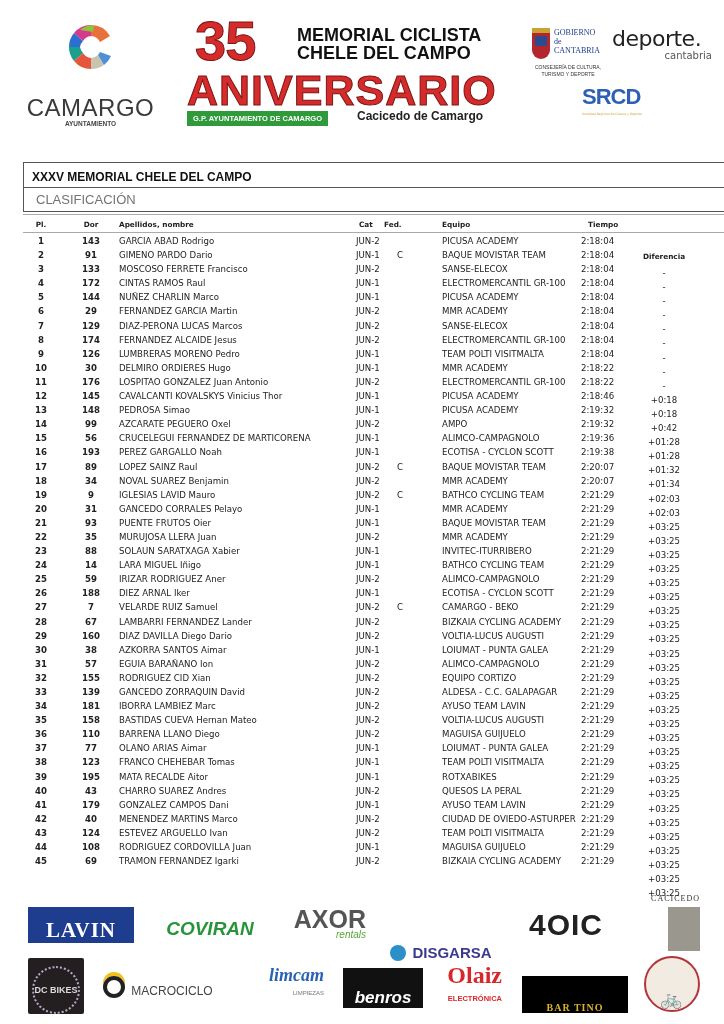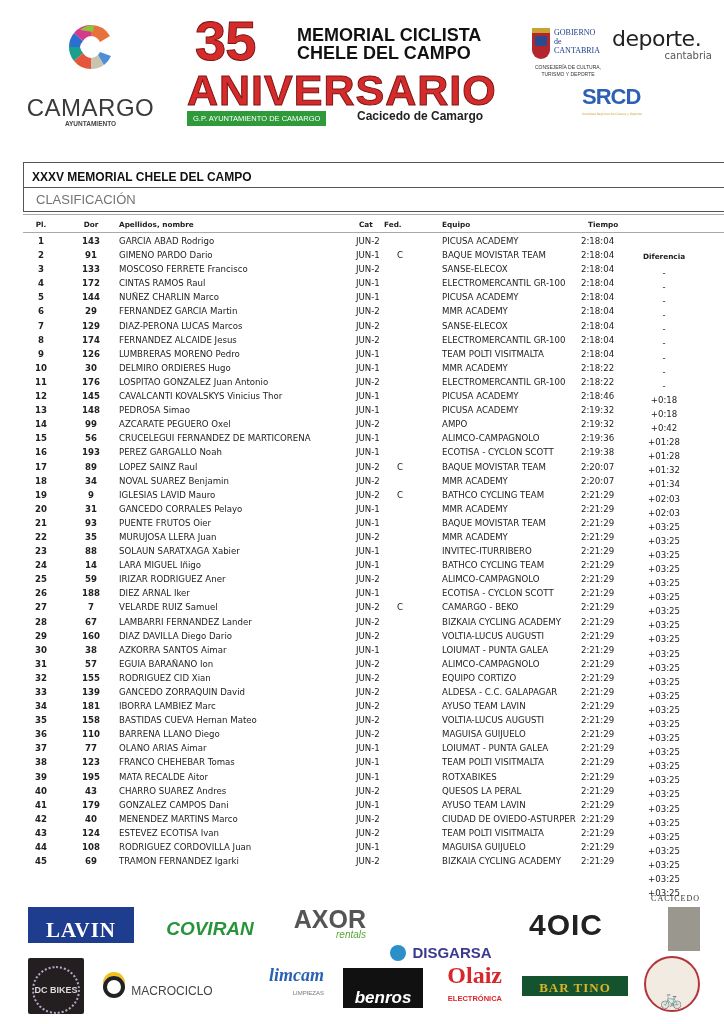--- a/index.html
+++ b/index.html
@@ -10,21 +10,21 @@
   .camargo { position: absolute; left: 18px; top: 18px; width: 145px; height: 100px; text-align: center; }
   .camargo .ring { position: absolute; left: 48px; top: 4px; width: 50px; height: 50px; }
   .camargo .name { position: absolute; left: 0; top: 76px; width: 145px; font-family: "Liberation Sans", sans-serif; font-size: 24px; color: #3a3a3a; letter-spacing: 0.5px; }
   .camargo .sub { position: absolute; left: 0; top: 102px; width: 145px; font-family: "Liberation Sans", sans-serif; font-size: 6.5px; font-weight: bold; color: #444; }
 
   .anniv { position: absolute; left: 185px; top: 14px; width: 330px; height: 112px; }
   .anniv .num { position: absolute; left: 10px; top: -6px; font-family: "Liberation Sans", sans-serif; font-weight: bold; font-size: 56px; color: #d62b2b; letter-spacing: -1px; -webkit-text-stroke: 1px #7a1313; }
   .anniv .l1 { position: absolute; left: 112px; top: 12px; font-family: "Liberation Sans", sans-serif; font-weight: bold; font-size: 18px; color: #111; line-height: 18px; white-space: nowrap; }
   .anniv .l2 { position: absolute; left: 112px; top: 30px; font-family: "Liberation Sans", sans-serif; font-weight: bold; font-size: 18px; color: #111; line-height: 18px; white-space: nowrap; }
   .anniv .big { position: absolute; left: 2px; top: 54px; font-family: "Liberation Sans", sans-serif; font-weight: bold; font-size: 43px; color: #d62b2b; letter-spacing: 1px; line-height: 44px; -webkit-text-stroke: 1px #7a1313; }
-  .anniv .gp { position: absolute; left: 2px; top: 97px; background: #2f9a3a; color: #fff; font-family: "Liberation Sans", sans-serif; font-weight: normal; font-size: 7.5px; padding: 3px 6px; white-space: nowrap; }
+  .anniv .gp { position: absolute; left: 2px; top: 97px; background: #2f9a3a; color: #fff; font-family: "Liberation Sans", sans-serif; font-weight: bold; font-size: 7.5px; padding: 3px 6px; white-space: nowrap; }
   .anniv .place { position: absolute; left: 172px; top: 95px; font-family: "Liberation Sans", sans-serif; font-weight: bold; font-size: 12px; color: #222; white-space: nowrap; }
 
   .gob { position: absolute; left: 528px; top: 24px; width: 76px; height: 56px; }
   .gob .shield { position: absolute; left: 4px; top: 4px; width: 18px; height: 26px; background: #b3262b; border-radius: 0 0 9px 9px; border-top: 5px solid #c8a233; }
   .gob .shield::after { content: ""; position: absolute; left: 3px; top: 3px; width: 12px; height: 10px; background: #2c4a8f; }
   .gob .txt { position: absolute; left: 26px; top: 4px; font-family: "Liberation Serif", serif; font-size: 8px; line-height: 9px; color: #1d3e88; }
   .gob .cons { position: absolute; left: 0; top: 40px; width: 80px; text-align: center; font-family: "Liberation Sans", sans-serif; font-size: 5px; line-height: 7px; color: #333; }
 
   .deporte { position: absolute; left: 612px; top: 26px; width: 100px; height: 40px; }
   .deporte .d1 { position: absolute; left: 0; top: 0; font-family: "DejaVu Sans", sans-serif; font-size: 22px; color: #222; letter-spacing: -0.5px; }
@@ -74,21 +74,21 @@
 
   .dcb { left: 28px; top: 68px; width: 56px; height: 56px; background: #231f20; color: #ddd; font-size: 9px; border-radius: 2px; }
   .dcb .ring { width: 44px; height: 44px; border: 2px dotted #b9a5c4; border-radius: 50%; display: flex; align-items: center; justify-content: center; }
   .macro { left: 98px; top: 80px; width: 120px; height: 28px; color: #444; font-size: 12px; font-weight: normal; }
   .macro .ic { width: 22px; height: 22px; border-radius: 50%; border: 4px solid #222; box-shadow: 0 -4px 0 #f2c21b; margin-right: 6px; box-sizing: border-box; }
   .limcam { left: 240px; top: 78px; width: 84px; height: 32px; color: #2a62b3; font-size: 18px; font-style: italic; font-family: "Liberation Serif", serif; flex-direction: column; line-height: 18px; }
   .limcam small { font-size: 6px; color: #777; font-style: normal; font-family: "Liberation Sans", sans-serif; font-weight: normal; }
   .benros { left: 343px; top: 78px; width: 80px; height: 40px; background: #111; color: #fff; font-size: 17px; font-style: italic; }
   .olaiz { left: 436px; top: 70px; width: 66px; height: 54px; flex-direction: column; color: #d8262a; font-family: "Liberation Serif", serif; font-size: 24px; line-height: 24px; }
   .olaiz small { font-family: "Liberation Sans", sans-serif; font-size: 7.5px; color: #d8262a; }
-  .bartino { left: 522px; top: 86px; width: 106px; height: 20px; background: #14532d; color: #d9b42b; font-size: 13px; letter-spacing: 1px; font-family: "Liberation Serif", serif; }
+  .bartino { left: 522px; top: 86px; width: 106px; height: 37px; background: #000000; color: #d9b42b; font-size: 10px; letter-spacing: 1px; font-family: "Liberation Serif", serif; }
   .bike { left: 644px; top: 66px; width: 56px; height: 56px; border: 2px solid #b5333a; border-radius: 50%; background: #f2ebe2; box-sizing: border-box; color: #b5333a; font-size: 18px; }
 </style>
 </head>
 <body>
 
 <div class="hdr">
 
   <div class="camargo">
     <svg class="ring" viewBox="0 0 50 50">
       <path d="M25 3 A22 22 0 0 1 44 14 L34 20 A11 11 0 0 0 25 14 Z" fill="#e8703a"></path>
@@ -570,21 +570,21 @@
         <span class="c-name">MENENDEZ MARTINS Marco</span>
         <span class="c-cat">JUN-2</span>
         <span class="c-fed"></span>
         <span class="c-team">CIUDAD DE OVIEDO-ASTURPER</span>
         <span class="c-time">2:21:29</span>
         <span class="c-diff">+03:25</span>
       </div>
       <div class="row">
         <span class="c-pl">43</span>
         <span class="c-dor">124</span>
-        <span class="c-name">ESTEVEZ ECOTISA Ivan</span>
+        <span class="c-name">ESTEVEZ ARGUELLO Ivan</span>
         <span class="c-cat">JUN-2</span>
         <span class="c-fed"></span>
         <span class="c-team">TEAM POLTI VISITMALTA</span>
         <span class="c-time">2:21:29</span>
         <span class="c-diff">+03:25</span>
       </div>
       <div class="row">
         <span class="c-pl">44</span>
         <span class="c-dor">108</span>
         <span class="c-name">RODRIGUEZ CORDOVILLA Juan</span>

